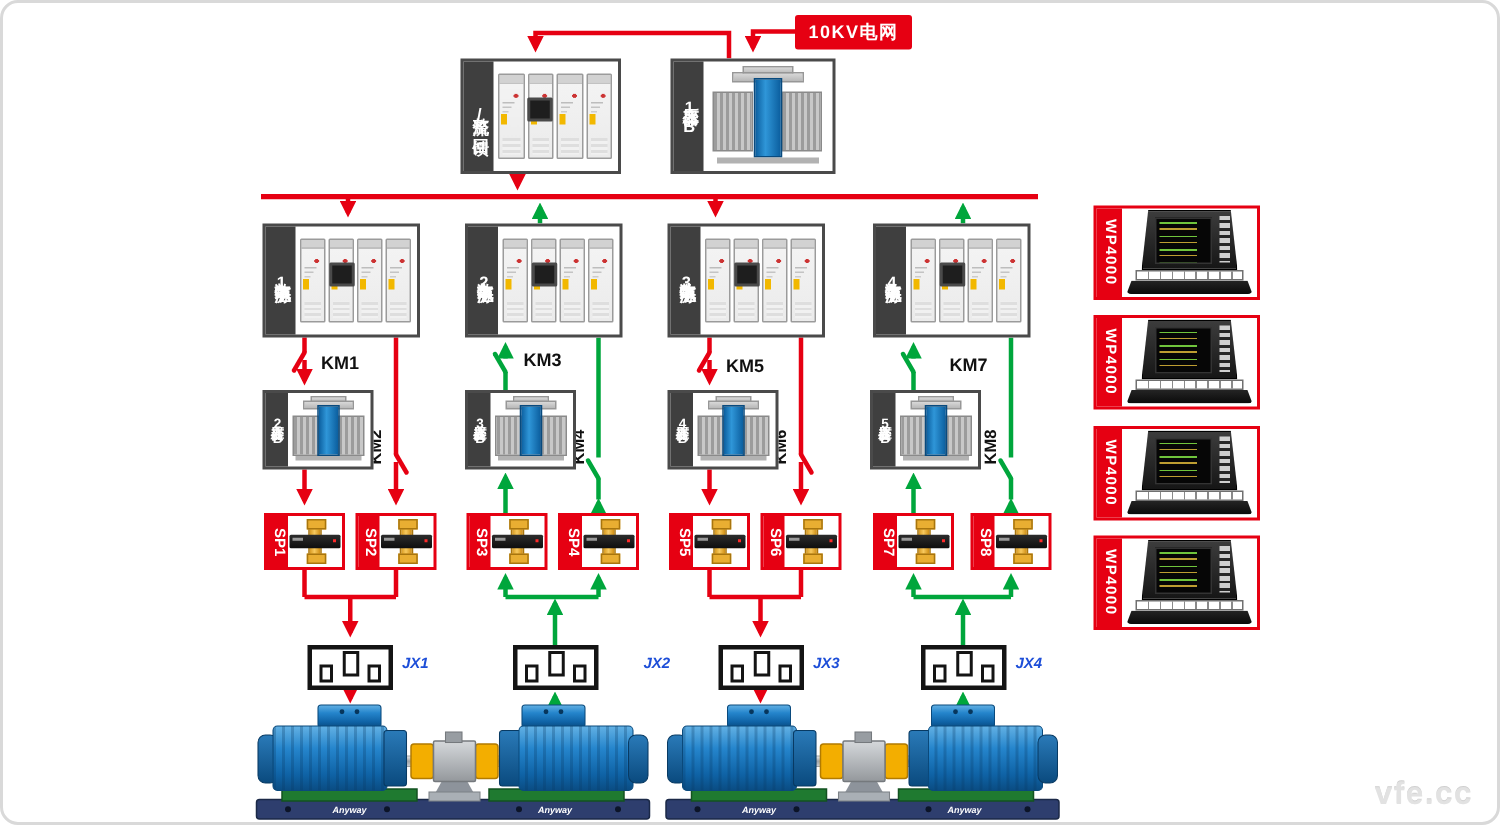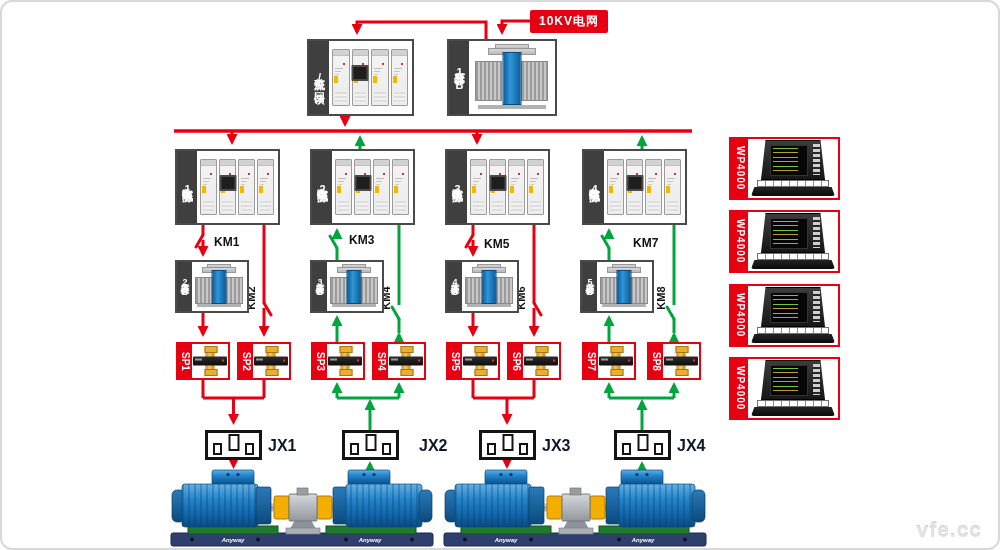--- a/index.html
+++ b/index.html
@@ -61,21 +61,21 @@
   .jxbox{position:absolute;background:#fff;border:3px solid #141414;box-sizing:border-box;}
   .jxm{position:absolute;left:50%;top:1px;width:11px;height:17px;transform:translateX(-50%);
       border:2px solid #141414;box-sizing:border-box;}
   .jxs{position:absolute;bottom:2px;width:9px;height:12px;border:2px solid #141414;box-sizing:border-box;}
   .jxs.l{left:5px;} .jxs.r{right:5px;}
 
   
   .kmlab{position:absolute;font-weight:bold;font-size:12px;color:#111;}
   .kmrot{position:absolute;width:30px;height:28px;display:flex;align-items:center;justify-content:center;
       transform:rotate(-90deg);font-weight:bold;font-size:11px;color:#111;}
-  .jxlab{position:absolute;font-weight:bold;font-size:16px;color:#0f172a;}
+  .jxlab{position:absolute;font-weight:bold;font-size:10px;color:#1d4ed8;font-style:italic;}
   .badge{position:absolute;background:var(--red);color:#fff;font-weight:bold;font-size:12px;
       padding:3px 9px;border-radius:2px;letter-spacing:1px;}
 
   
   .wpbox{position:absolute;left:727px;width:111px;height:63px;background:#fff;
       border:2px solid var(--red);box-sizing:border-box;}
   .wstrip{position:absolute;left:0;top:0;bottom:0;width:17px;background:var(--red);color:#fff;
       writing-mode:vertical-rl;display:flex;align-items:center;justify-content:center;
       font-weight:bold;font-size:10px;letter-spacing:1px;line-height:1;}
   .wpdev{position:absolute;left:17px;right:0;top:0;bottom:0;display:flex;flex-direction:column;
@@ -371,21 +371,21 @@
     <div class="jxm"></div>
       <div class="jxs l"></div>
       <div class="jxs r"></div>
     </div>
   <div class="jxlab" style="left:266px;top:435px">JX1</div>
   <div class="jxbox" style="left:340px;top:428px;width:57px;height:30px">
     <div class="jxm"></div>
       <div class="jxs l"></div>
       <div class="jxs r"></div>
     </div>
-  <div class="jxlab" style="left:417px;top:435px">JX2</div>
+  <div class="jxlab" style="left:427px;top:435px">JX2</div>
   <div class="jxbox" style="left:477px;top:428px;width:57px;height:30px">
     <div class="jxm"></div>
       <div class="jxs l"></div>
       <div class="jxs r"></div>
     </div>
   <div class="jxlab" style="left:540px;top:435px">JX3</div>
   <div class="jxbox" style="left:612px;top:428px;width:57px;height:30px">
     <div class="jxm"></div>
       <div class="jxs l"></div>
       <div class="jxs r"></div>

